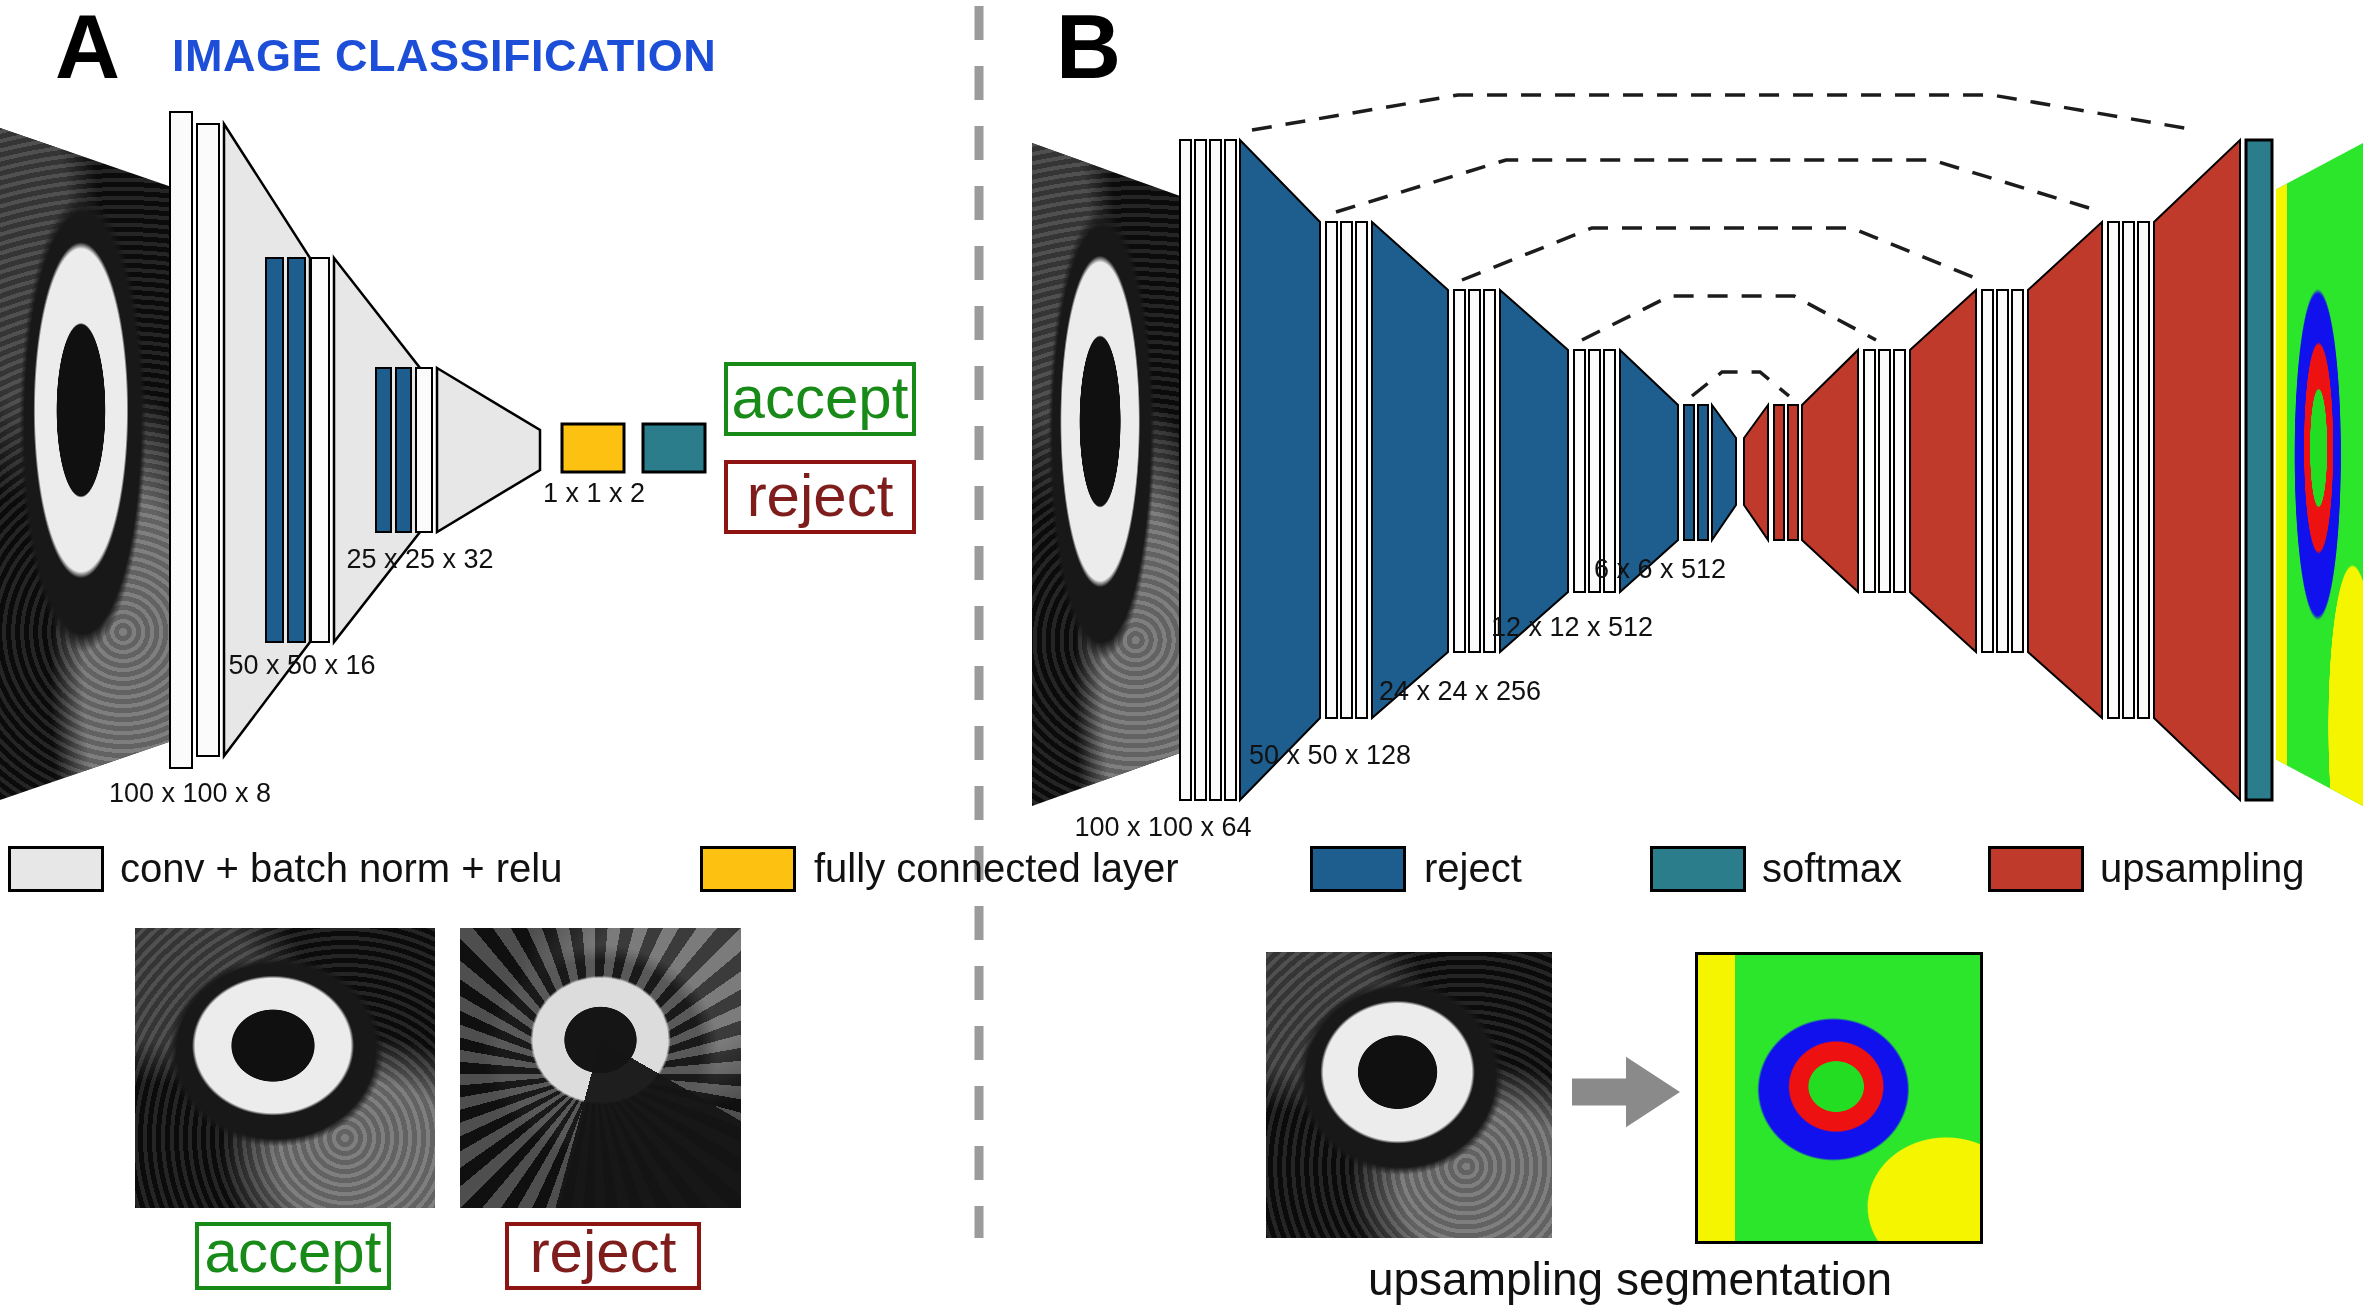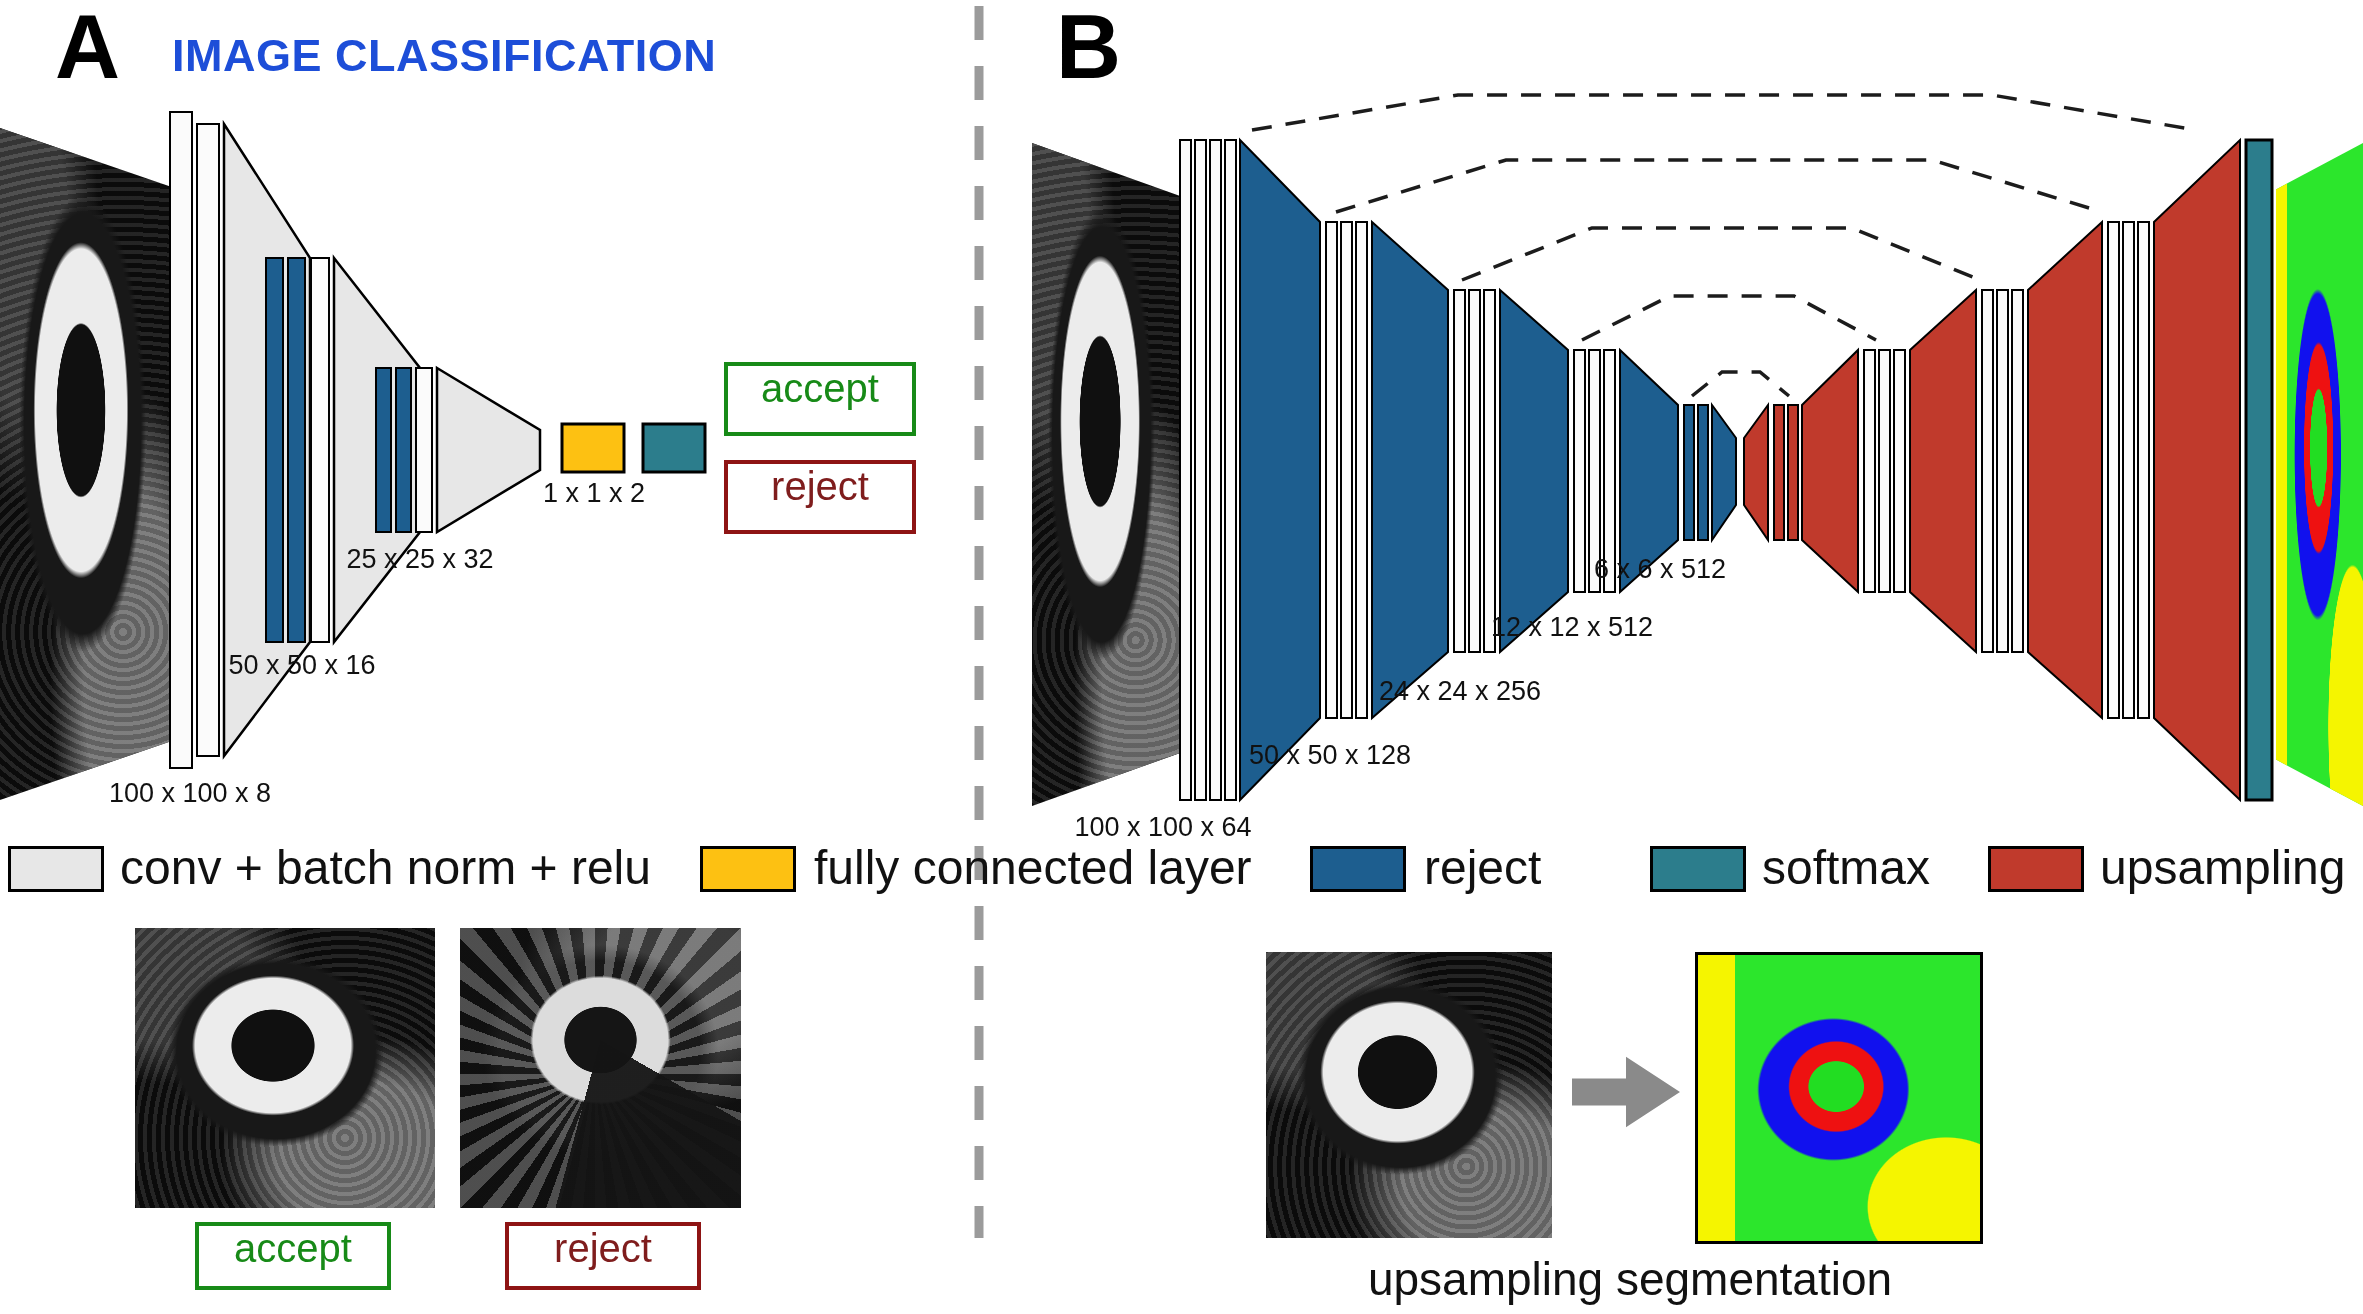--- a/index.html
+++ b/index.html
@@ -57,28 +57,28 @@
   }
   .mri-a{left:0;top:128px;width:176px;height:672px;clip-path:polygon(0 0,100% 9%,100% 91%,0 100%);}
   .mri-b{left:1032px;top:143px;width:148px;height:663px;clip-path:polygon(0 0,100% 8%,100% 92%,0 100%);}
   .seg-b{left:2276px;top:143px;width:87px;height:663px;clip-path:polygon(0 7%,100% 0,100% 100%,0 93%);}
   .ex1{left:135px;top:928px;width:300px;height:280px;}
   .ex2{left:460px;top:928px;width:281px;height:280px;}
   .in-br{left:1266px;top:952px;width:286px;height:286px;}
   .seg-br{left:1695px;top:952px;width:282px;height:286px;border:3px solid #000;}
 
   
-  .outbox{position:absolute;display:flex;align-items:flex-start;justify-content:center;
-          font-size:40px;background:#fff;border:4px solid;box-sizing:border-box;z-index:2;}
+  .outbox{position:absolute;display:flex;align-items:flex-end;justify-content:center;
+          font-size:60px;background:#fff;border:4px solid;box-sizing:border-box;z-index:2;}
   .accept{color:#178a17;border-color:#178a17;}
   .reject{color:#7f1d1d;border-color:#8e1414;}
 
   
   .swatch{position:absolute;top:846px;width:96px;height:46px;border:3px solid #000;box-sizing:border-box;z-index:2;}
-  .legend-label{position:absolute;top:843px;font-size:48px;line-height:50px;white-space:nowrap;color:#111;z-index:2;}
+  .legend-label{position:absolute;top:843px;font-size:40px;line-height:50px;white-space:nowrap;color:#111;z-index:2;}
 
   .arrow{position:absolute;left:1572px;top:1052px;width:108px;height:80px;background:#8a8a8a;
          clip-path:polygon(0 33%,50% 33%,50% 6%,100% 50%,50% 94%,50% 67%,0 67%);}
   .caption{position:absolute;left:1320px;top:1252px;width:620px;text-align:center;font-size:46px;color:#111;}
 </style>
 </head>
 <body>
 
 <div class="figure">
 

